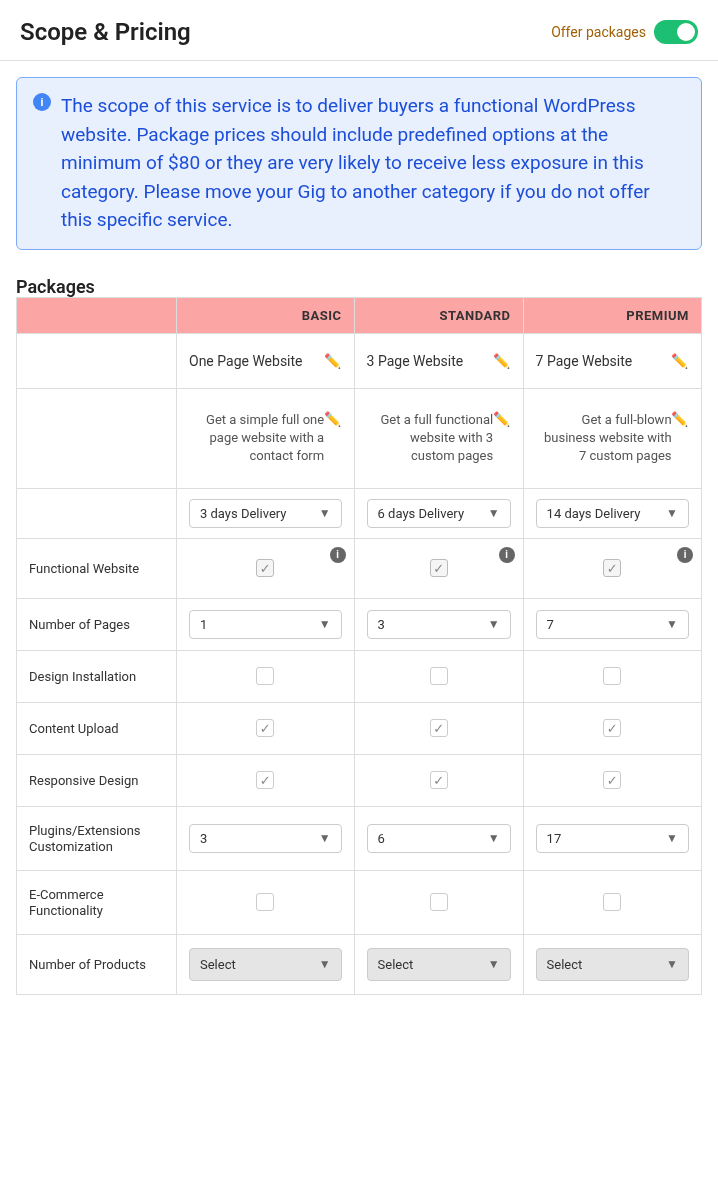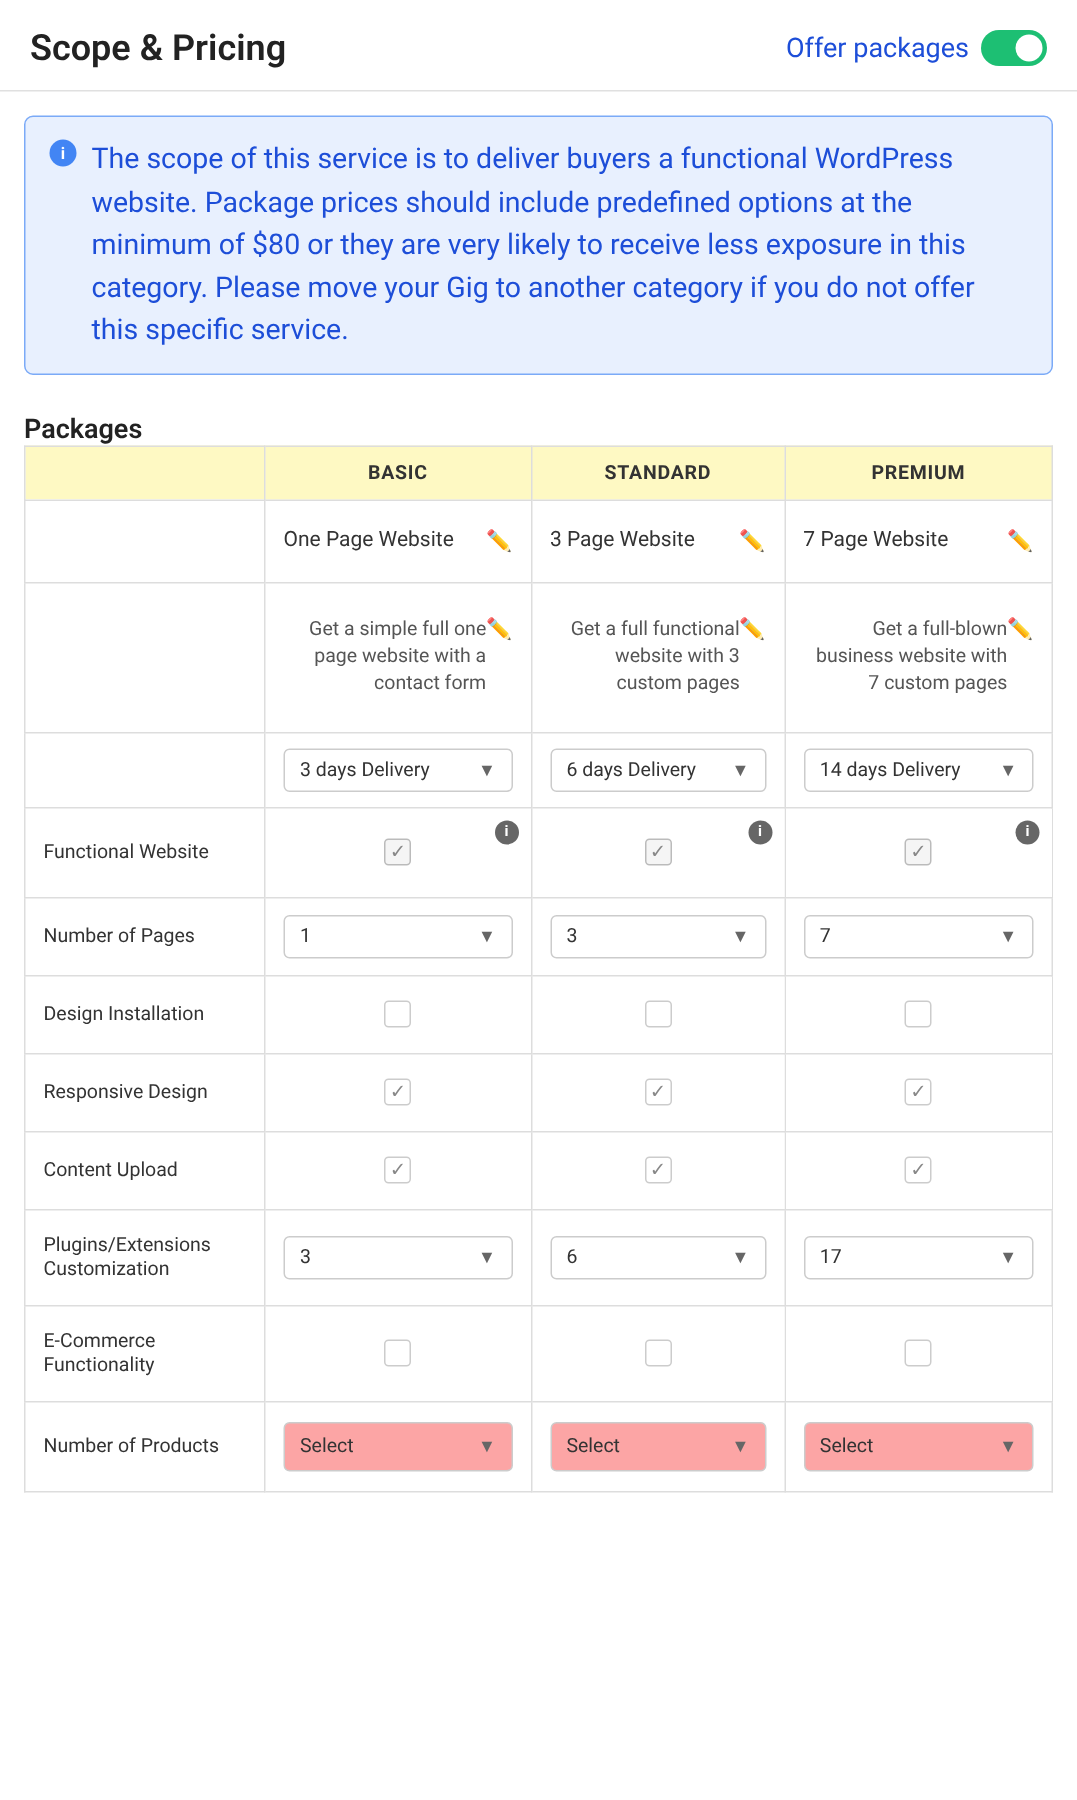--- a/index.html
+++ b/index.html
@@ -26,22 +26,22 @@
       color: #222;
     }
 
     .offer-packages-section {
       display: flex;
       align-items: center;
       gap: 8px;
     }
 
     .offer-packages-label {
-      font-size: 18px;
-      color: #1d4ed8;
+      font-size: 14px;
+      color: #a16207;
     }
 
     .toggle {
       width: 44px;
       height: 24px;
       background: #1dbf73;
       border-radius: 12px;
       position: relative;
       cursor: pointer;
     }
@@ -116,25 +116,25 @@
       width: 160px;
       background: #fff;
     }
 
     .col-basic, .col-standard, .col-premium {
       width: calc((100% - 160px) / 3);
       text-align: right;
     }
 
     .tier-header {
-      text-align: center;
+      text-align: right;
       font-weight: 700;
       font-size: 13px;
       color: #333;
-      background: #fef9c3;
+      background: #fca5a5;
       letter-spacing: 0.5px;
     }
 
     .package-name-cell {
       vertical-align: top;
       padding: 10px 12px;
     }
 
     .package-name-row {
       display: flex;
@@ -270,21 +270,21 @@
     }
 
     .select-dropdown {
       display: flex;
       align-items: center;
       justify-content: space-between;
       border: 1px solid #ccc;
       border-radius: 4px;
       padding: 8px 10px;
       cursor: pointer;
-      background: #fca5a5;
+      background: #e5e5e5;
       font-size: 13px;
       color: #333;
       width: 100%;
     }
 
     .row-height-name {
       height: 55px;
     }
 
     .row-height-desc {
@@ -480,48 +480,48 @@
         </td>
         <td class="checkbox-cell col-premium">
           <div class="checkbox-wrapper">
             <div class="checkbox"></div>
           </div>
         </td>
       </tr>
 
       <tr class="row-height-checkbox feature-row">
         <td class="col-label">
+          <span class="feature-label">Content Upload</span>
+        </td>
+        <td class="checkbox-cell col-basic">
+          <div class="checkbox-wrapper">
+            <div class="checkbox checked">
+              <span class="checkmark">✓</span>
+            </div>
+          </div>
+        </td>
+        <td class="checkbox-cell col-standard">
+          <div class="checkbox-wrapper">
+            <div class="checkbox checked">
+              <span class="checkmark">✓</span>
+            </div>
+          </div>
+        </td>
+        <td class="checkbox-cell col-premium">
+          <div class="checkbox-wrapper">
+            <div class="checkbox checked">
+              <span class="checkmark">✓</span>
+            </div>
+          </div>
+        </td>
+      </tr>
+
+      <tr class="row-height-checkbox feature-row">
+        <td class="col-label">
           <span class="feature-label">Responsive Design</span>
-        </td>
-        <td class="checkbox-cell col-basic">
-          <div class="checkbox-wrapper">
-            <div class="checkbox checked">
-              <span class="checkmark">✓</span>
-            </div>
-          </div>
-        </td>
-        <td class="checkbox-cell col-standard">
-          <div class="checkbox-wrapper">
-            <div class="checkbox checked">
-              <span class="checkmark">✓</span>
-            </div>
-          </div>
-        </td>
-        <td class="checkbox-cell col-premium">
-          <div class="checkbox-wrapper">
-            <div class="checkbox checked">
-              <span class="checkmark">✓</span>
-            </div>
-          </div>
-        </td>
-      </tr>
-
-      <tr class="row-height-checkbox feature-row">
-        <td class="col-label">
-          <span class="feature-label">Content Upload</span>
         </td>
         <td class="checkbox-cell col-basic">
           <div class="checkbox-wrapper">
             <div class="checkbox checked">
               <span class="checkmark">✓</span>
             </div>
           </div>
         </td>
         <td class="checkbox-cell col-standard">
           <div class="checkbox-wrapper">

